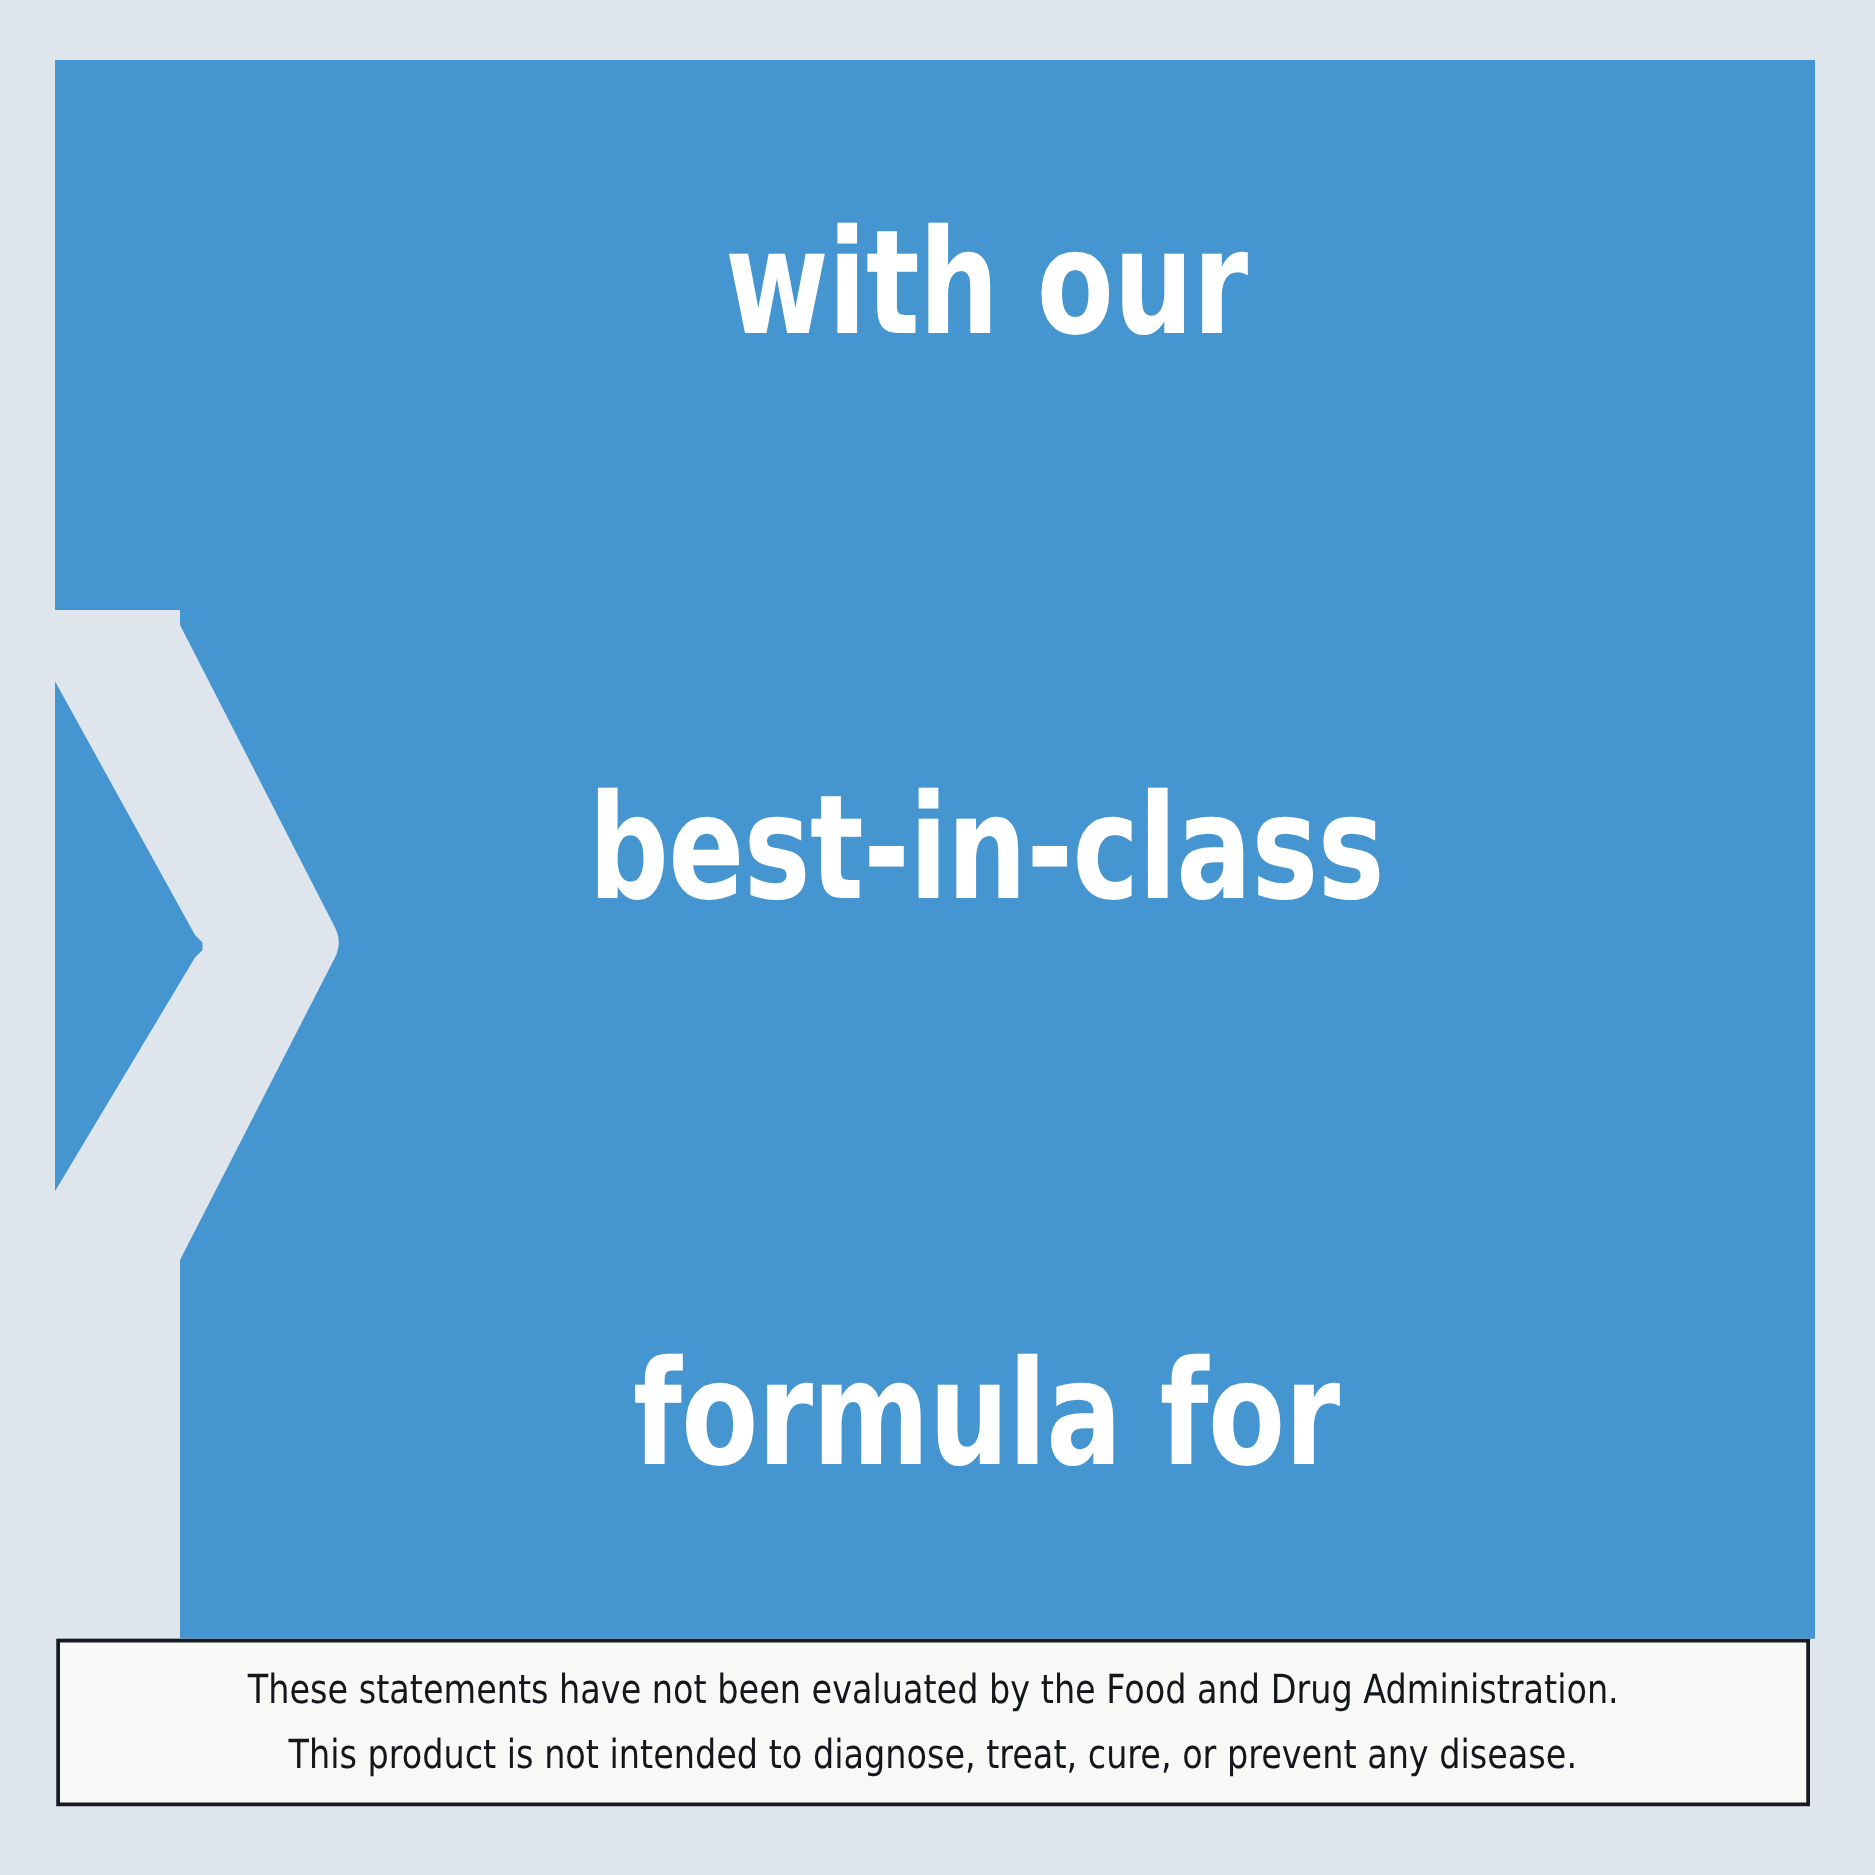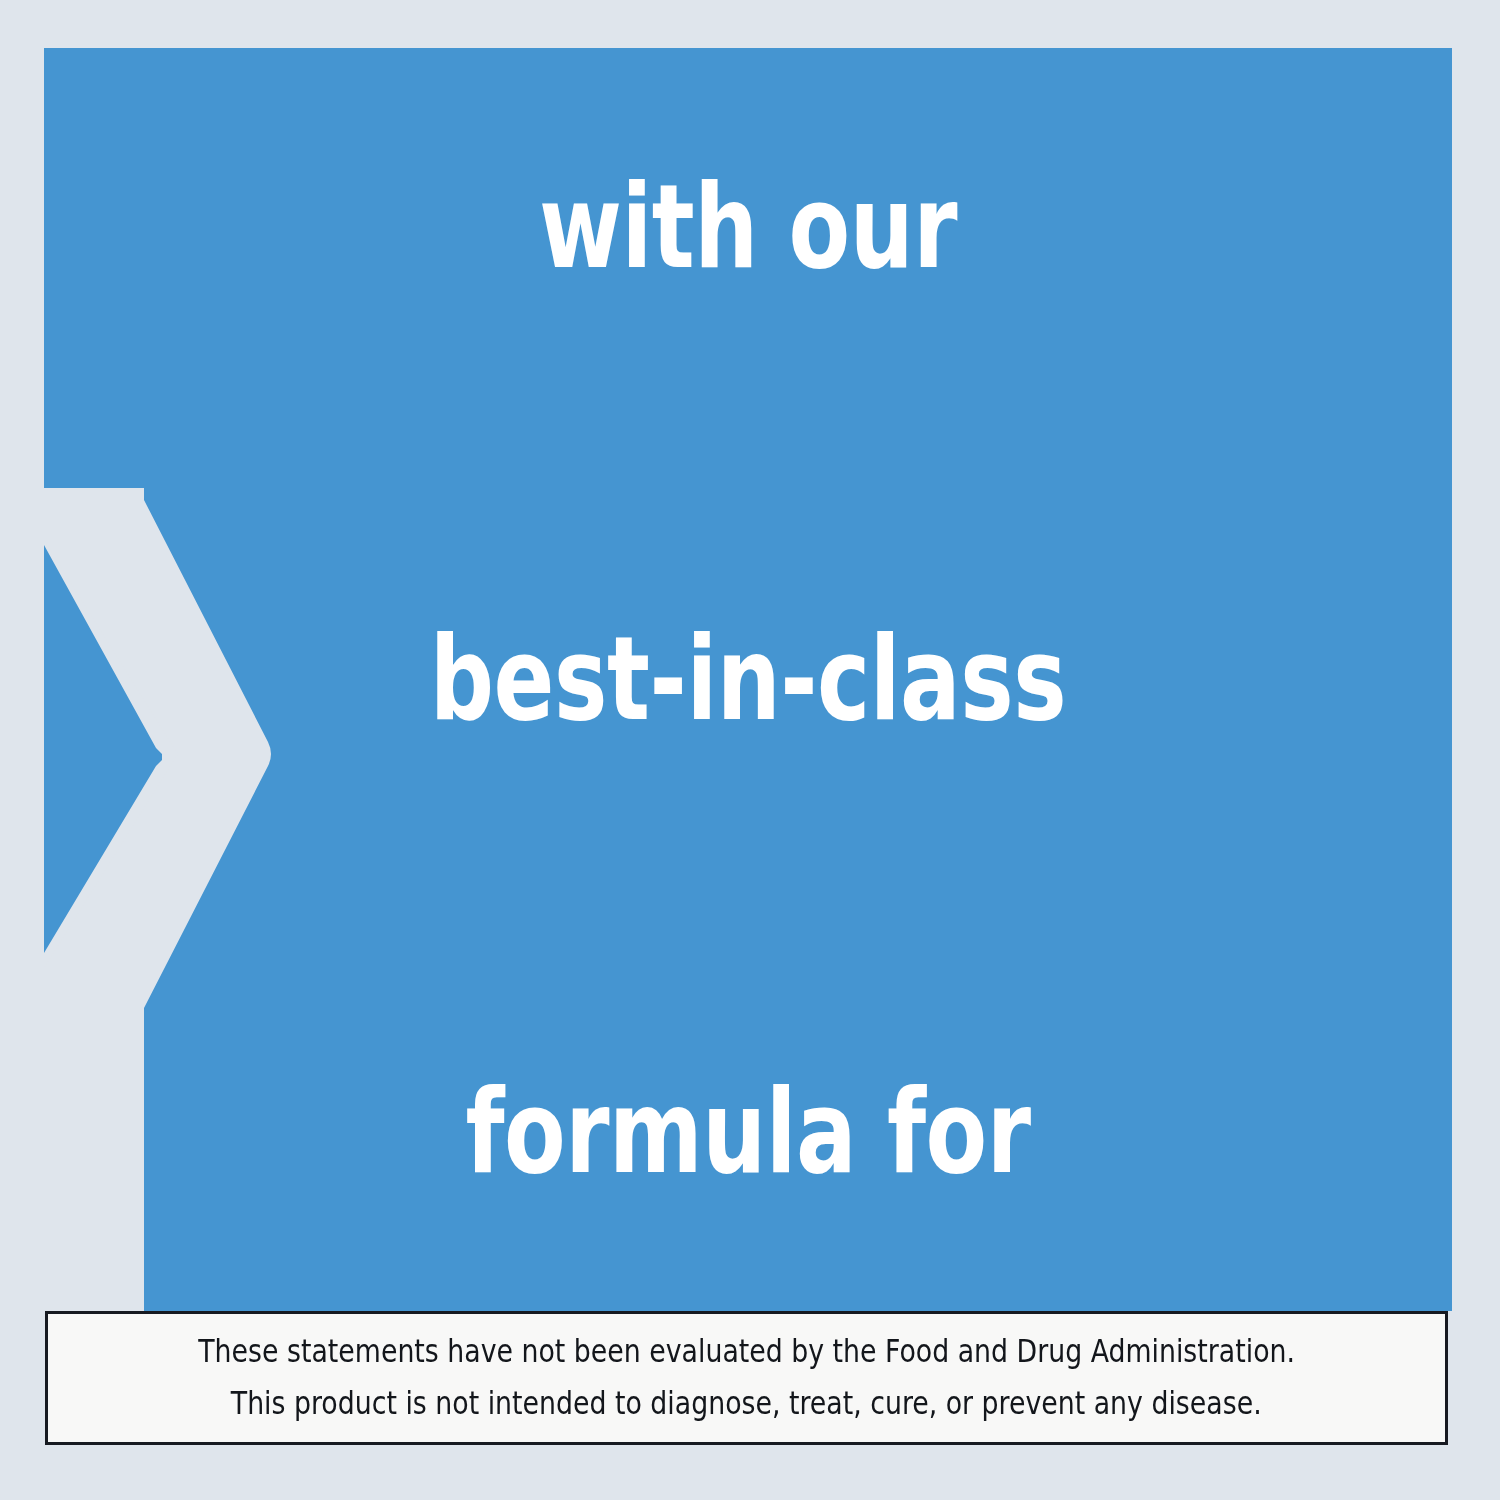--- a/index.html
+++ b/index.html
@@ -46,20 +46,21 @@
     position: absolute;
     left: 44px;
     top: 48px;
     width: 1408px;
     height: 1263px;
     display: flex;
     flex-direction: column;
     align-items: center;
     justify-content: center;
     pointer-events: none;
+    padding-left: 41px;
   }
   .headline-inner {
     width: 100%;
     text-align: center;
     color: #ffffff;
     font-family: "Liberation Sans Narrow", "DejaVu Sans Condensed", "Liberation Sans", sans-serif;
     font-weight: 700;
     font-size: 116px;
     line-height: 1.30;
     letter-spacing: -0.5px;

